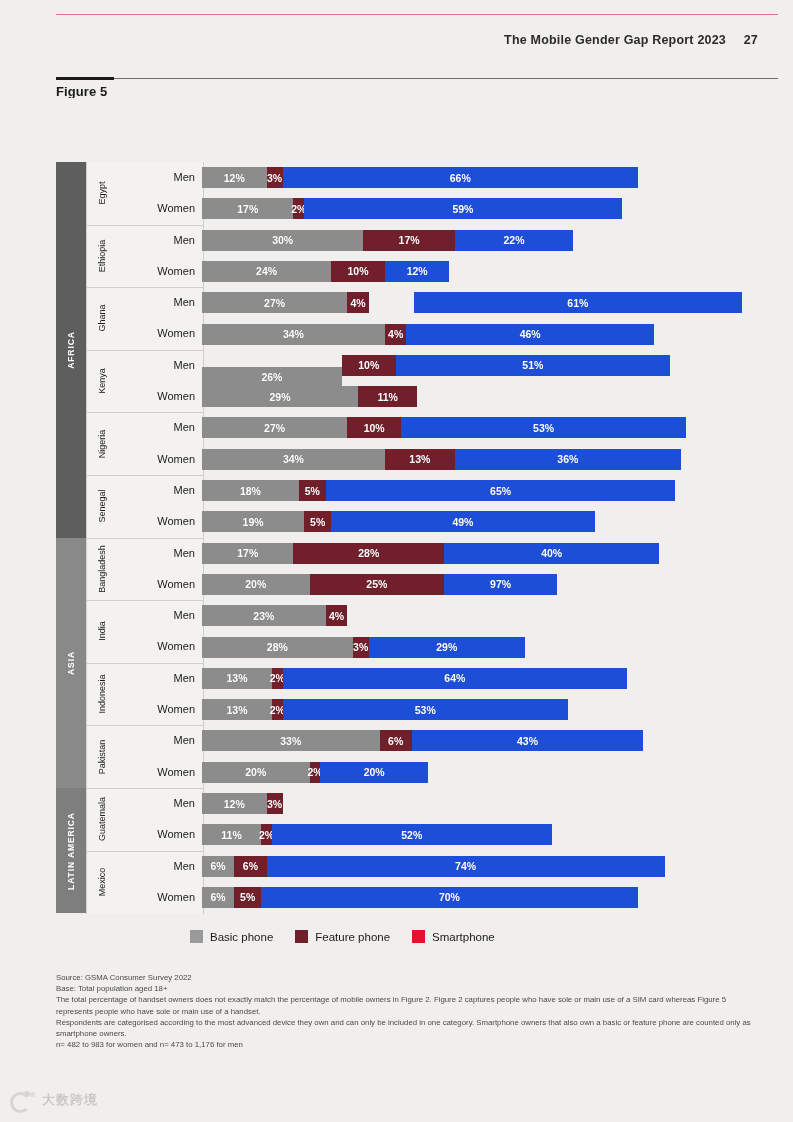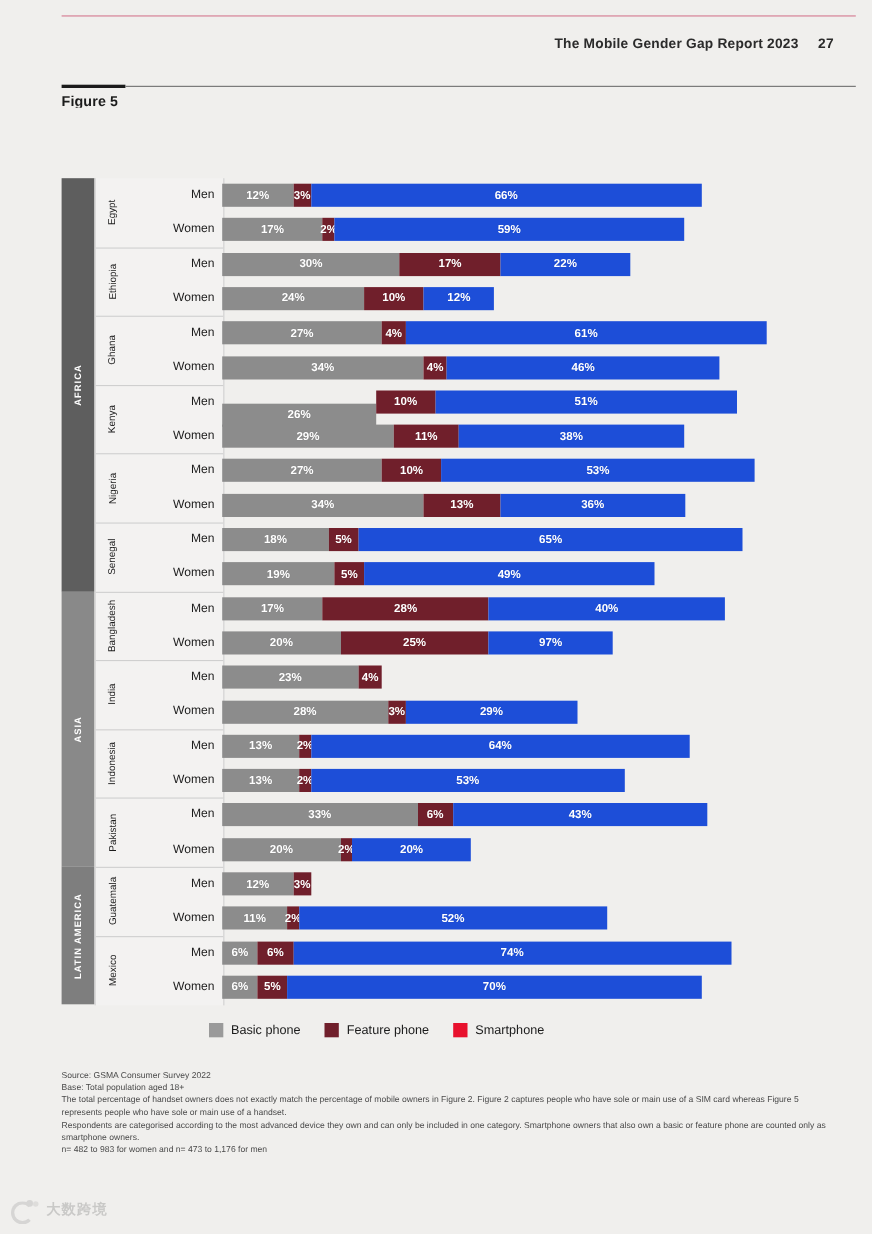--- a/index.html
+++ b/index.html
@@ -281,21 +281,21 @@
             <span class="lbl">12%</span>
           </div>
         </div>
         <div class="barrow" style="top: 130.2px;">
           <div class="seg seg-basic" style="width: 145.26px;">
             <span class="lbl">27%</span>
           </div>
           <div class="seg seg-feature" style="width: 21.52px;">
             <span class="lbl">4%</span>
           </div>
-          <div class="seg seg-smart" style="width: 328.18px;">
+          <div class="seg seg-smart" style="width: 328.18px; margin-left: 45px;">
             <span class="lbl">61%</span>
           </div>
         </div>
         <div class="barrow" style="top: 161.5px;">
           <div class="seg seg-basic" style="width: 182.92px;">
             <span class="lbl">34%</span>
           </div>
           <div class="seg seg-feature" style="width: 21.52px;">
             <span class="lbl">4%</span>
           </div>
@@ -314,43 +314,40 @@
             <span class="lbl">51%</span>
           </div>
         </div>
         <div class="barrow" style="top: 224.1px;">
           <div class="seg seg-basic" style="width: 156.02px;">
             <span class="lbl">29%</span>
           </div>
           <div class="seg seg-feature" style="width: 59.18px;">
             <span class="lbl">11%</span>
           </div>
-          <div class="seg seg-smart" style="width: 204.44px;">
-            <span class="lbl">38%</span>
-          </div>
         </div>
         <div class="barrow" style="top: 255.4px;">
           <div class="seg seg-basic" style="width: 145.26px;">
             <span class="lbl">27%</span>
           </div>
           <div class="seg seg-feature" style="width: 53.8px;">
             <span class="lbl">10%</span>
           </div>
           <div class="seg seg-smart" style="width: 285.14px;">
             <span class="lbl">53%</span>
           </div>
         </div>
         <div class="barrow" style="top: 286.7px;">
           <div class="seg seg-basic" style="width: 182.92px;">
             <span class="lbl">34%</span>
           </div>
           <div class="seg seg-feature" style="width: 69.94px;">
             <span class="lbl">13%</span>
           </div>
-          <div class="seg seg-smart" style="width: 168px;">
+          <div class="seg seg-smart" style="width: 226px;">
             <span class="lbl">36%</span>
           </div>
         </div>
         <div class="barrow" style="top: 318px;">
           <div class="seg seg-basic" style="width: 96.84px;">
             <span class="lbl">18%</span>
           </div>
           <div class="seg seg-feature" style="width: 26.9px;">
             <span class="lbl">5%</span>
           </div>

